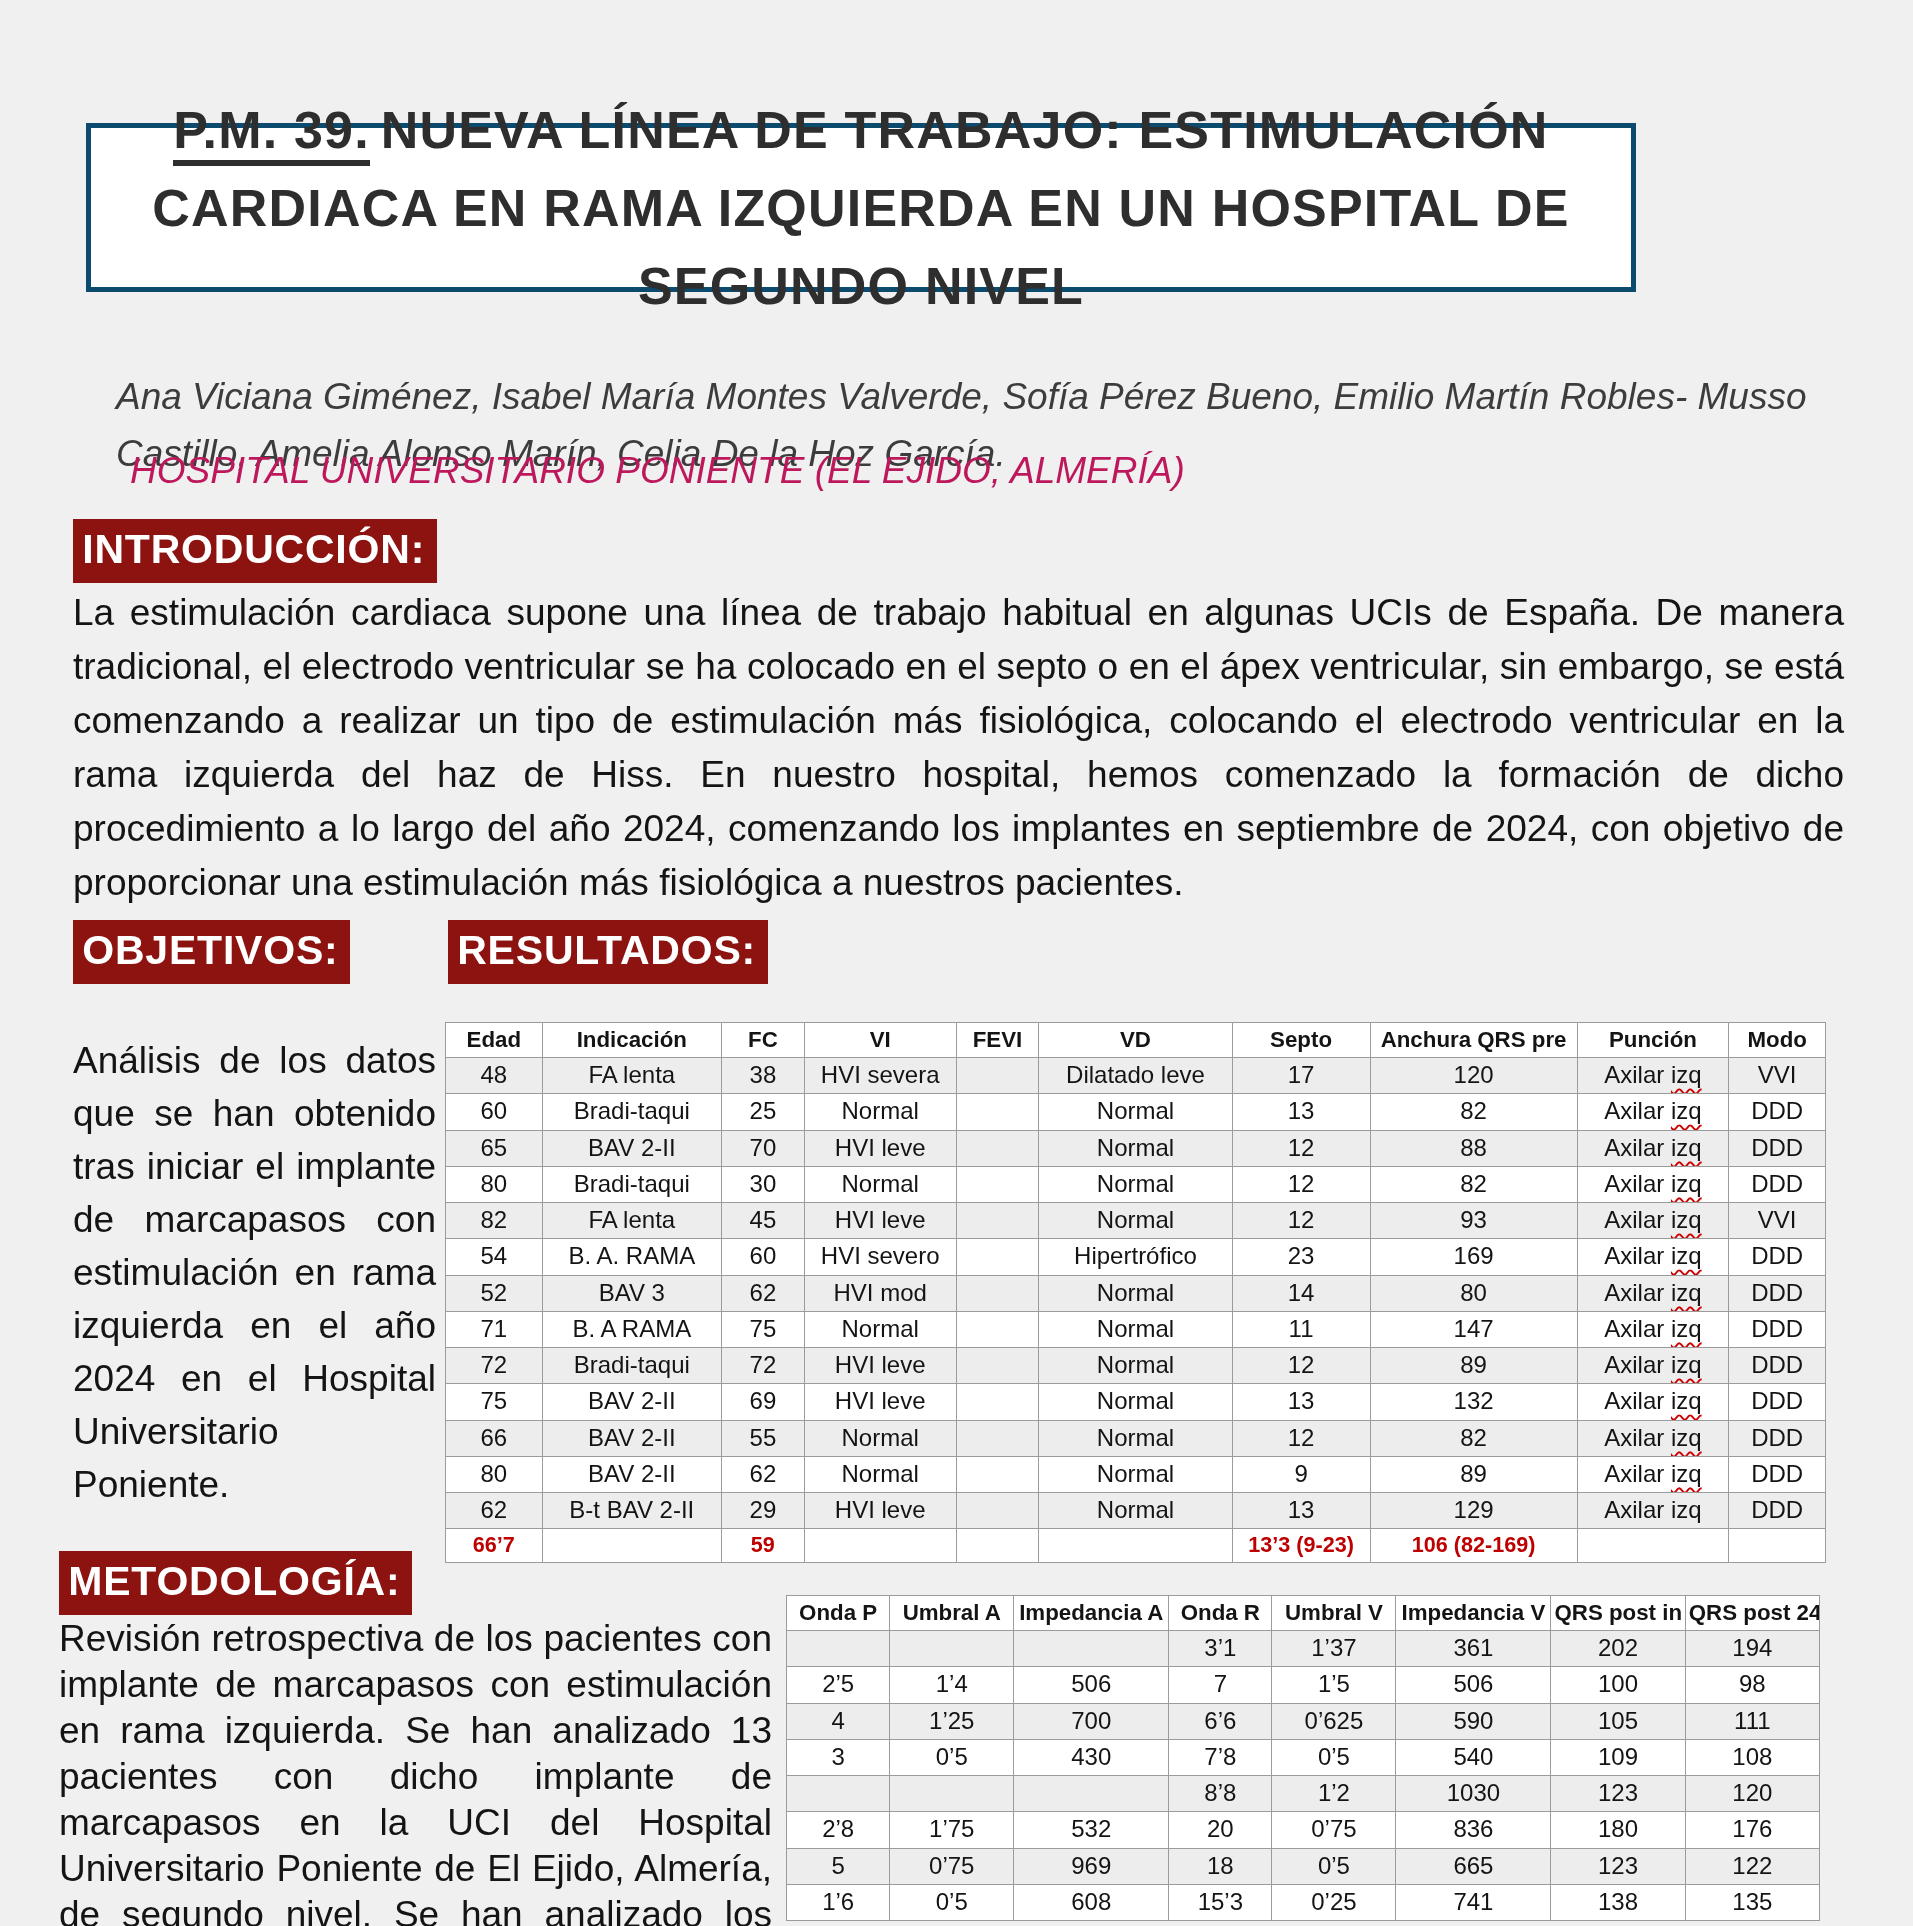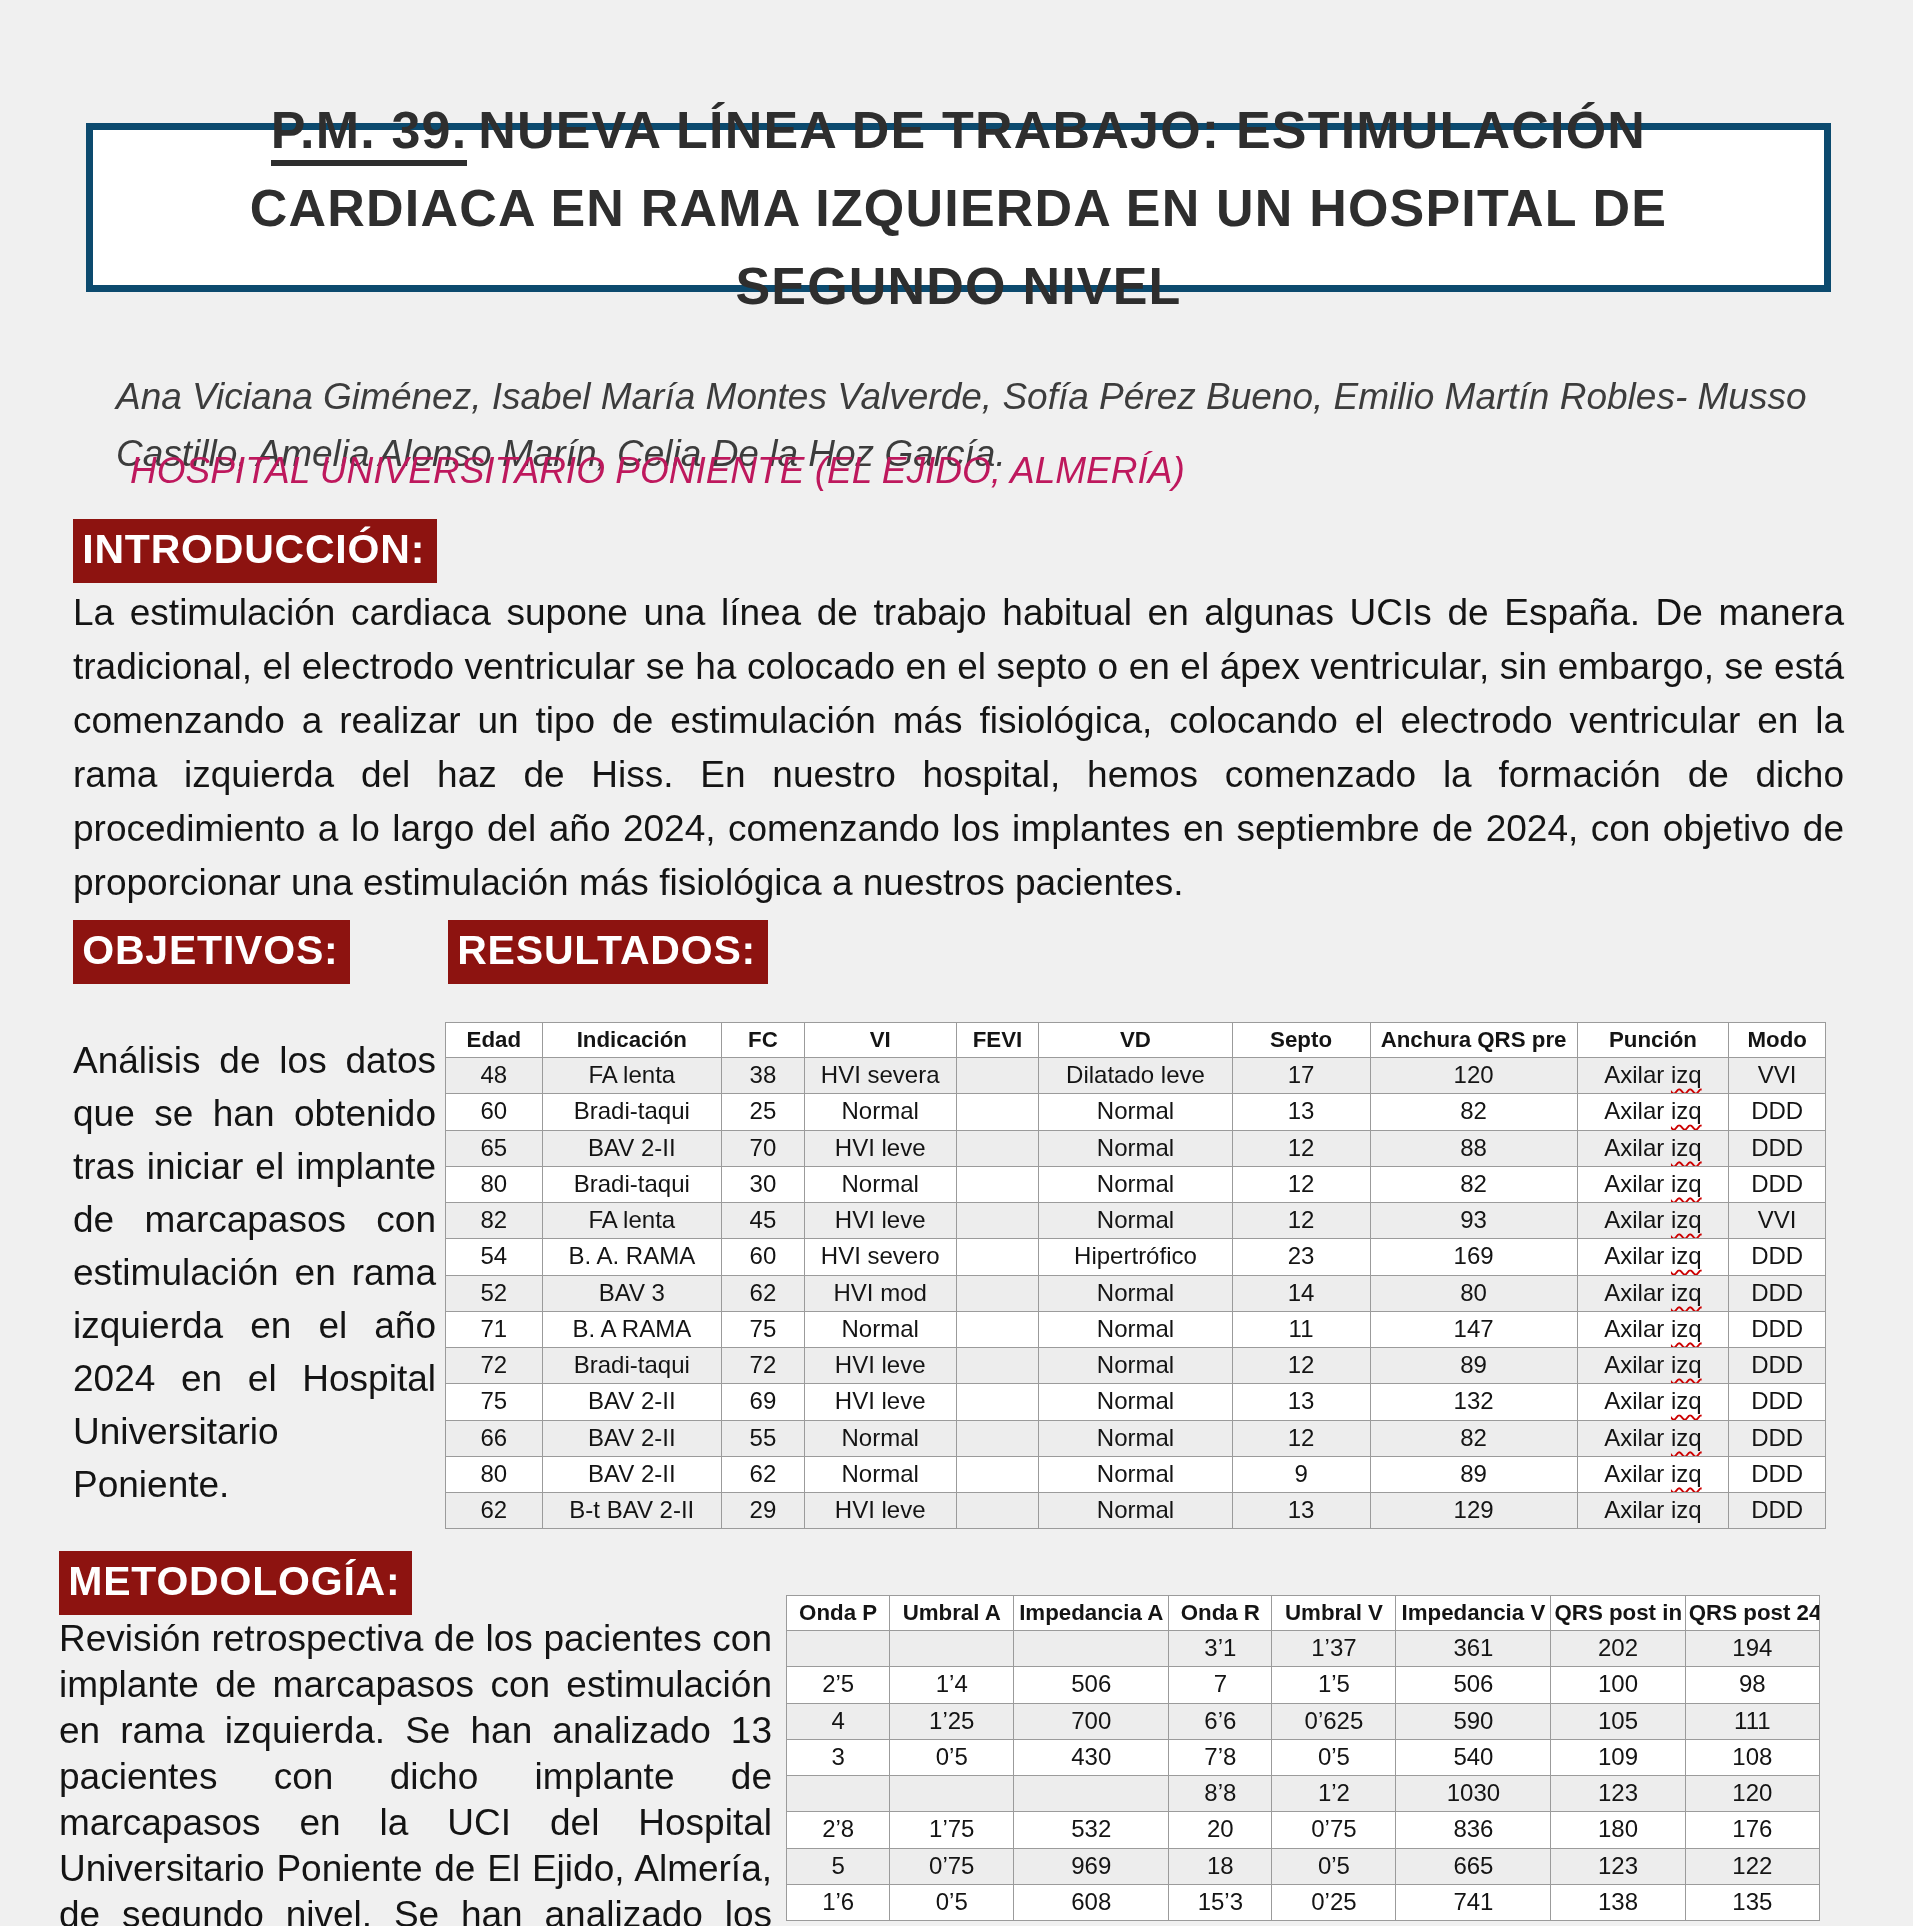--- a/index.html
+++ b/index.html
@@ -17,22 +17,22 @@
   body{
     background:var(--page-bg);
     font-family:"Liberation Sans", sans-serif;
     color:var(--ink);
     position:relative;
   }
   .poster{position:absolute;inset:0;}
 
   
   .title-box{
-    position:absolute;left:86px;top:123px;width:1745px;height:169px;
-    background:#ffffff;border:7px solid #0c4a6e;
+    position:absolute;left:86px;top:123px;width:1550px;height:169px;
+    background:#ffffff;border:5px solid #0c4a6e;
     display:flex;align-items:center;justify-content:center;
     text-align:center;
     font-weight:bold;font-size:52px;letter-spacing:1.2px;line-height:1.5;
     color:#2e2e2e;
     padding:7.7px 35px;
   }
   .title-prefix{
     border-bottom:6.5px solid #2e2e2e;
     padding-bottom:1.5px;
     margin-right:10.8px;
@@ -301,20 +301,32 @@
           <td>B-t BAV 2-II</td>
           <td>29</td>
           <td>HVI leve</td>
           <td></td>
           <td>Normal</td>
           <td>13</td>
           <td>129</td>
           <td>Axilar izq</td>
           <td>DDD</td>
         </tr>
+        <tr class="summary">
+          <td>66’7</td>
+          <td></td>
+          <td>59</td>
+          <td></td>
+          <td></td>
+          <td></td>
+          <td>13’3 (9-23)</td>
+          <td>106 (82-169)</td>
+          <td></td>
+          <td></td>
+        </tr>
       </tbody>
     </table>
 
   <div class="label met-label">METODOLOGÍA:</div>
   <p class="para met-para">Revisión retrospectiva de los pacientes con implante de marcapasos con estimulación en rama izquierda. Se han analizado 13 pacientes con dicho implante de marcapasos en la UCI del Hospital Universitario Poniente de El Ejido, Almería, de segundo nivel. Se han analizado los datos electrocardiográficos pre y post implante, así como los parámetros de estimulación obtenidos.</p>
 
   <table class="t2">
       <colgroup>
         <col style="width: 10%;">
         <col style="width: 12%;">

